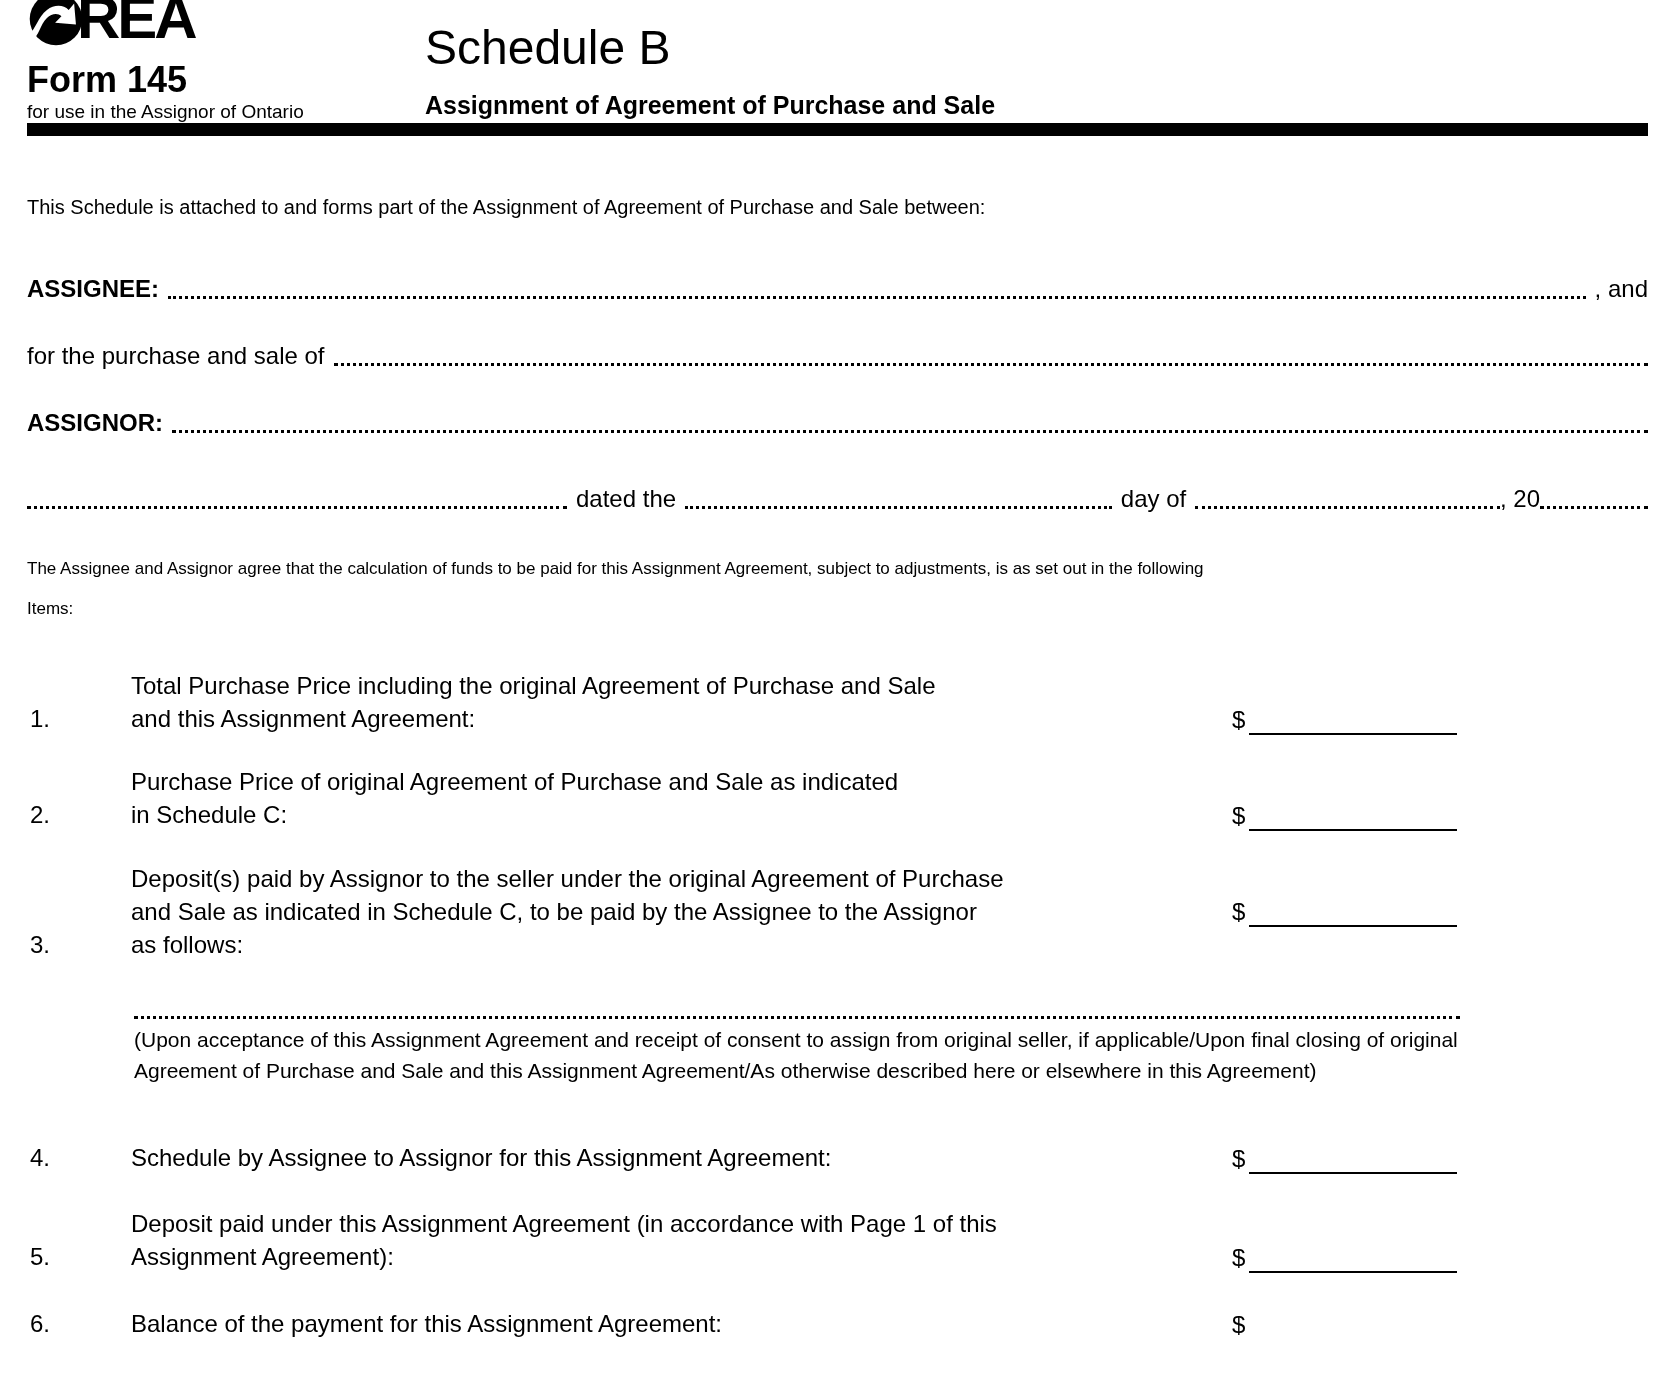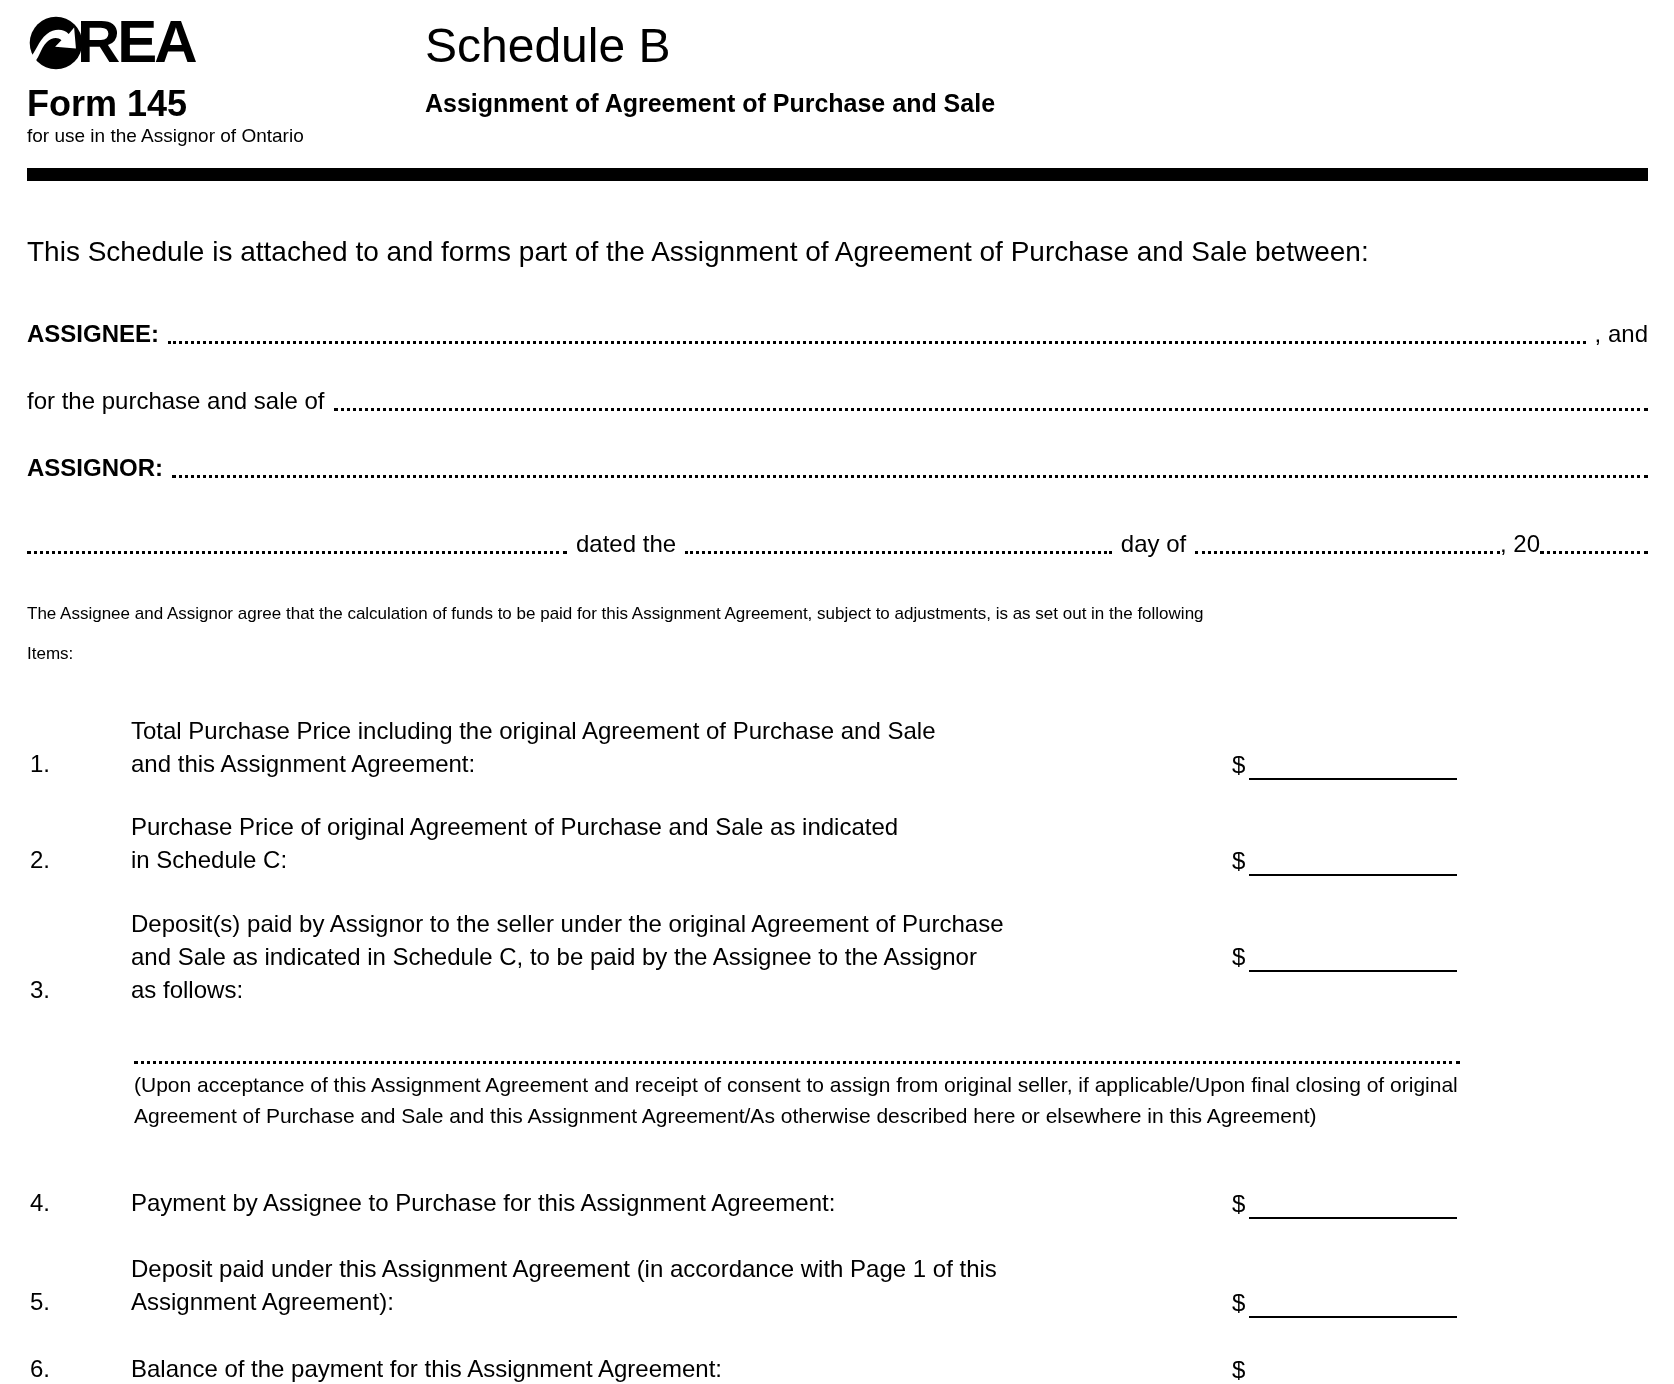--- a/index.html
+++ b/index.html
@@ -5,38 +5,38 @@
   * { margin:0; padding:0; box-sizing:border-box; }
   html, body { background:#ffffff; }
   body {
     width:1674px; height:1384px;
     font-family:"Liberation Sans", sans-serif;
     color:#000; overflow:hidden; position:relative;
   }
   .page { width:1674px; height:1384px; padding:0 26px 0 27px; }
 
   
-  .header { display:flex; align-items:flex-start; padding-top:14px; height:168px; }
+  .header { display:flex; align-items:flex-end; padding-top:14px; height:123px; }
   .brand { width:398px; flex:0 0 398px; }
   .logo-row { display:flex; align-items:flex-start; }
   .logo-mark { display:flex; align-items:center; }
   .logo-rest {
     font-weight:bold; font-size:60px; line-height:56px;
     letter-spacing:-3px; margin-left:-8px;
   }
   .assoc { font-weight:bold; font-size:22px; line-height:25px; padding-top:6px; margin-left:12px; }
   .form-no { font-weight:bold; font-size:36px; line-height:38px; margin-top:13px; }
   .form-use { font-size:19px; line-height:22px; margin-top:2px; }
   .titles { padding-top:6px; }
   .title { font-size:48px; line-height:52px; font-weight:normal; }
   .subtitle { font-size:25px; line-height:36px; font-weight:bold; margin-top:13px; }
   .bar { height:13px; background:#000; }
 
   
-  .intro { font-size:28px; line-height:28px; margin-top:57px; }
+  .intro { font-size:20px; line-height:28px; margin-top:57px; }
 
   .fill-row { display:flex; align-items:flex-end; font-size:24px; line-height:30px; }
   .fill-row .lbl { white-space:nowrap; }
   .fill-row .lbl.bold { font-weight:bold; }
   .dots {
     flex:1 1 auto; height:0; border-bottom:3px dotted #000;
     margin:0 0 5px 0; min-width:40px;
   }
   .dots.fixed1 { flex:0 0 540px; }
   .dots.grow14 { flex:1.4 1 0; }
@@ -166,21 +166,21 @@
     </div>
 
     <div class="terms-block">
       <div class="terms-fill"></div>
       <div class="terms-note">(Upon acceptance of this Assignment Agreement and receipt of consent to assign from original seller, if applicable/Upon final closing of original
 Agreement of Purchase and Sale and this Assignment Agreement/As otherwise described here or elsewhere in this Agreement)</div>
     </div>
 
     <div class="item item-4">
       <div class="num">4.</div>
-      <div class="text">Payment by Assignee to Purchase for this Assignment Agreement:</div>
+      <div class="text">Schedule by Assignee to Assignor for this Assignment Agreement:</div>
       <div class="amount">
         <span class="cur">$</span>
         <span class="amount-line"></span>
       </div>
     </div>
 
     <div class="item item-5">
       <div class="num">5.</div>
       <div class="text">Deposit paid under this Assignment Agreement (in accordance with Page 1 of this
 Assignment Agreement):</div>

